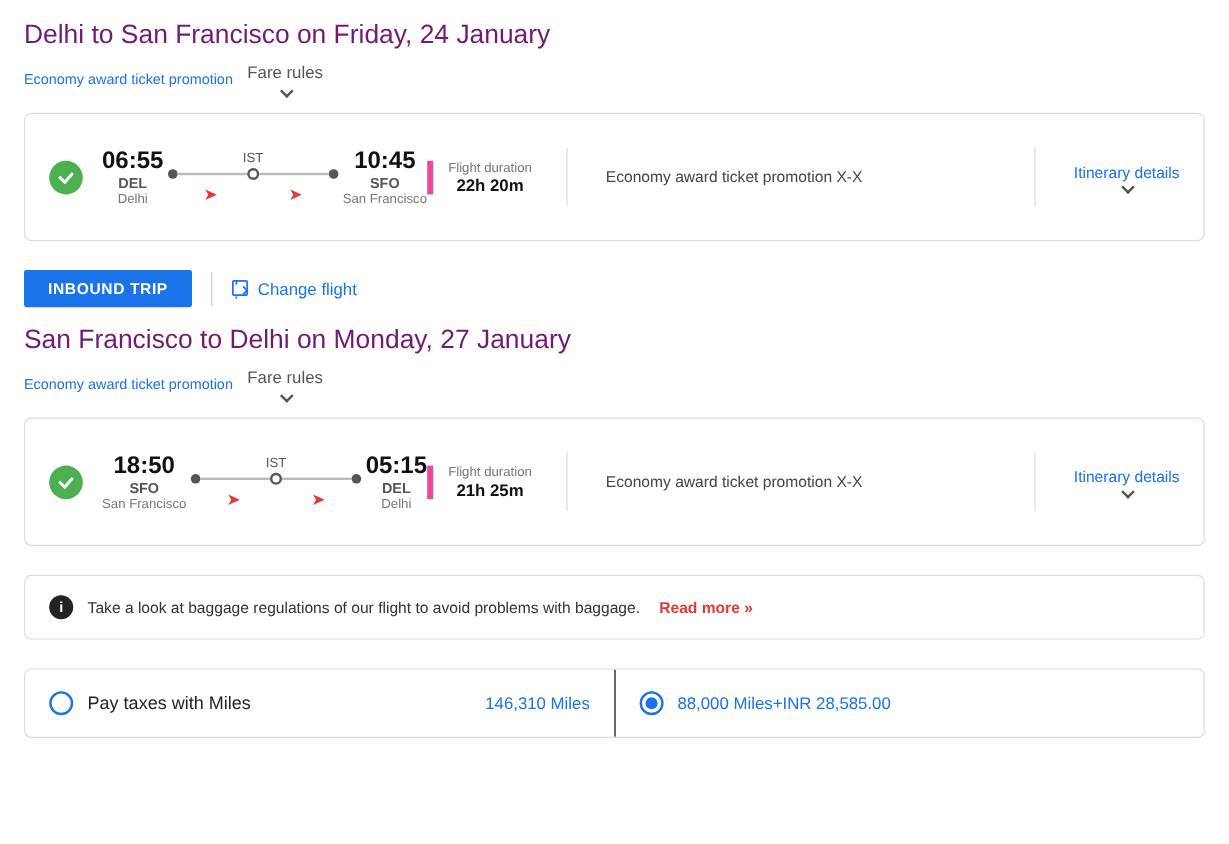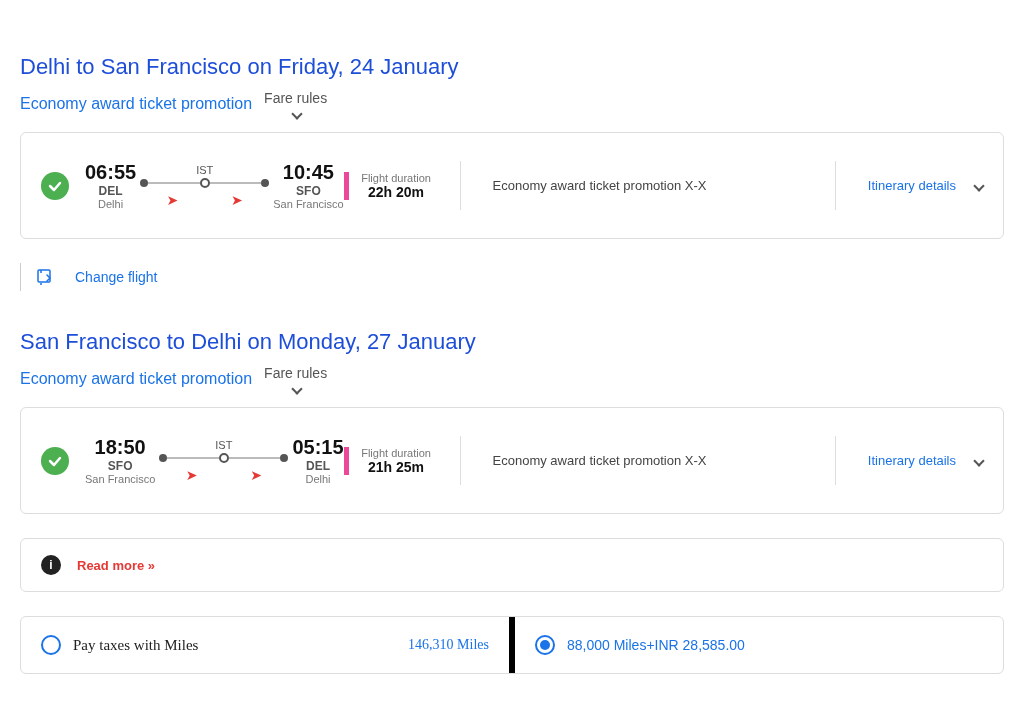--- a/index.html
+++ b/index.html
@@ -1,21 +1,21 @@
 <!DOCTYPE html>
 <html><head>
   <meta charset="utf-8">
   <style>
     * { box-sizing: border-box; margin: 0; padding: 0; }
     body { font-family: Arial, sans-serif; background: #fff; color: #222; font-size: 14px; padding: 16px 20px; max-width: 1024px; }
 
-    .page-title { font-size: 22px; font-weight: 400; margin-bottom: 10px; color: #1d4ed8; margin-top: 38px; }
+    .page-title { font-size: 22px; font-weight: 400; margin-bottom: 10px; color: #701a75; }
 
     .promo-row { display: flex; align-items: center; gap: 12px; margin-bottom: 14px; }
-    .promo-link { color: #1a73e8; font-size: 16px; font-weight: 500; cursor: pointer; text-decoration: none; }
+    .promo-link { color: #1a73e8; font-size: 12px; font-weight: 500; cursor: pointer; text-decoration: none; }
     .fare-rules { color: #555; font-size: 14px; cursor: pointer; display: flex; align-items: center; gap: 4px; flex-direction: column; }
 
     .flight-card { border: 1px solid #ddd; border-radius: 6px; padding: 28px 20px; display: flex; align-items: center; gap: 0; margin-bottom: 24px; }
     .checked-icon { width: 28px; height: 28px; background: #4CAF50; border-radius: 50%; display: flex; align-items: center; justify-content: center; flex-shrink: 0; margin-right: 16px; }
     .checked-icon svg { width: 16px; height: 16px; }
 
     .flight-route { display: flex; align-items: center; flex: 1; min-width: 0; }
     .flight-time-dep, .flight-time-arr { text-align: center; }
     .time-big { font-size: 20px; font-weight: 600; color: #111; }
     .code { font-size: 12px; color: #555; font-weight: 600; }
@@ -31,34 +31,34 @@
     .stop-icon { color: #e53935; font-size: 14px; }
 
     .flight-duration { min-width: 100px; text-align: center; padding: 0 12px; border-left: 5px solid #ec4899; }
     .duration-label { font-size: 11px; color: #777; }
     .duration-value { font-size: 14px; font-weight: 600; color: #111; }
 
     .divider-v { width: 1px; background: #ddd; align-self: stretch; margin: 0 16px; }
 
     .promo-class { flex: 1.2; font-size: 13px; color: #444; padding: 0 16px; }
 
-    .itinerary-details-btn { display: flex; align-items: center; gap: 17px; color: #1a73e8; font-size: 13px; cursor: pointer; white-space: nowrap; padding-left: 16px; }
+    .itinerary-details-btn { display: flex; align-items: center; gap: 1px; color: #1a73e8; font-size: 13px; cursor: pointer; white-space: nowrap; padding-left: 16px; flex-direction: column; }
     .inbound-header { display: flex; align-items: center; gap: 16px; margin-bottom: 14px; }
     .inbound-badge { background: #1a73e8; color: #fff; font-size: 13px; font-weight: 700; padding: 8px 20px; border-radius: 2px; letter-spacing: 0.5px; }
     .separator { width: 1px; height: 28px; background: #ccc; }
-    .change-flight-btn { display: flex; align-items: flex-end; gap: 22px; color: #1a73e8; font-size: 14px; cursor: pointer; background: none; border: none; }
+    .change-flight-btn { display: flex; align-items: flex-end; gap: 6px; color: #1a73e8; font-size: 14px; cursor: pointer; background: none; border: none; }
 
     .baggage-notice { border: 1px solid #ddd; border-radius: 6px; padding: 16px 20px; display: flex; align-items: center; gap: 12px; margin-bottom: 24px; font-size: 13px; color: #333; }
     .info-icon { width: 20px; height: 20px; background: #222; border-radius: 50%; color: #fff; display: flex; align-items: center; justify-content: center; font-size: 12px; font-weight: 700; flex-shrink: 0; }
     .read-more { color: #e53935; font-weight: 600; cursor: pointer; margin-left: 4px; }
     .double-chevron { color: #e53935; font-size: 13px; }
 
     .payment-row { display: flex; border: 1px solid #ddd; border-radius: 6px; overflow: hidden; margin-bottom: 16px; }
     .payment-option { flex: 1; padding: 18px 20px; display: flex; align-items: center; gap: 12px; }
-    .payment-option:first-child { border-right: 6px solid #000000; font-family: Liberation Serif, serif; }
+    .payment-option:first-child { border-right: 1px solid #000000; }
     .radio-circle { width: 20px; height: 20px; border-radius: 50%; border: 2px solid #1a73e8; flex-shrink: 0; display: flex; align-items: center; justify-content: center; }
     .radio-filled { width: 10px; height: 10px; border-radius: 50%; background: #1a73e8; }
     .payment-label { font-size: 15px; color: #222; flex: 1; }
     .payment-value { color: #1a73e8; font-size: 14px; font-weight: 500; }
 
     .chevron-down { display: inline-block; border: solid #555; border-width: 0 2px 2px 0; padding: 3px; transform: rotate(45deg); margin-left: 2px; vertical-align: middle; }
   </style>
 </head>
 <body>
 
@@ -119,20 +119,21 @@
 
   <div class="divider-v"></div>
 
   <div class="itinerary-details-btn">
     <span>Itinerary details</span>
     <span class="chevron-down"></span>
   </div>
 </div>
 
 <div class="inbound-header">
+  <div class="inbound-badge">INBOUND TRIP</div>
   <div class="separator"></div>
   <button class="change-flight-btn">
     <svg width="16" height="16" viewBox="0 0 16 16" fill="none">
       <rect x="1" y="1" width="12" height="12" rx="1" stroke="#1a73e8" stroke-width="1.5" fill="none"></rect>
       <path d="M4 1v3M4 16v-2" stroke="#1a73e8" stroke-width="1.5"></path>
       <path d="M10 6l3 3-3 3" stroke="#1a73e8" stroke-width="1.5" stroke-linecap="round" stroke-linejoin="round" fill="none"></path>
     </svg>
     <span>Change flight</span>
   </button>
 </div>
@@ -195,20 +196,21 @@
   <div class="divider-v"></div>
 
   <div class="itinerary-details-btn">
     <span>Itinerary details</span>
     <span class="chevron-down"></span>
   </div>
 </div>
 
 <div class="baggage-notice">
   <div class="info-icon">i</div>
+  <span>Take a look at baggage regulations of our flight to avoid problems with baggage.</span>
   <span class="read-more">
     <span>Read more</span>
     <span class="double-chevron"> »</span>
   </span>
 </div>
 
 <div class="payment-row">
   <div class="payment-option">
     <div class="radio-circle"></div>
     <span class="payment-label">Pay taxes with Miles</span>

